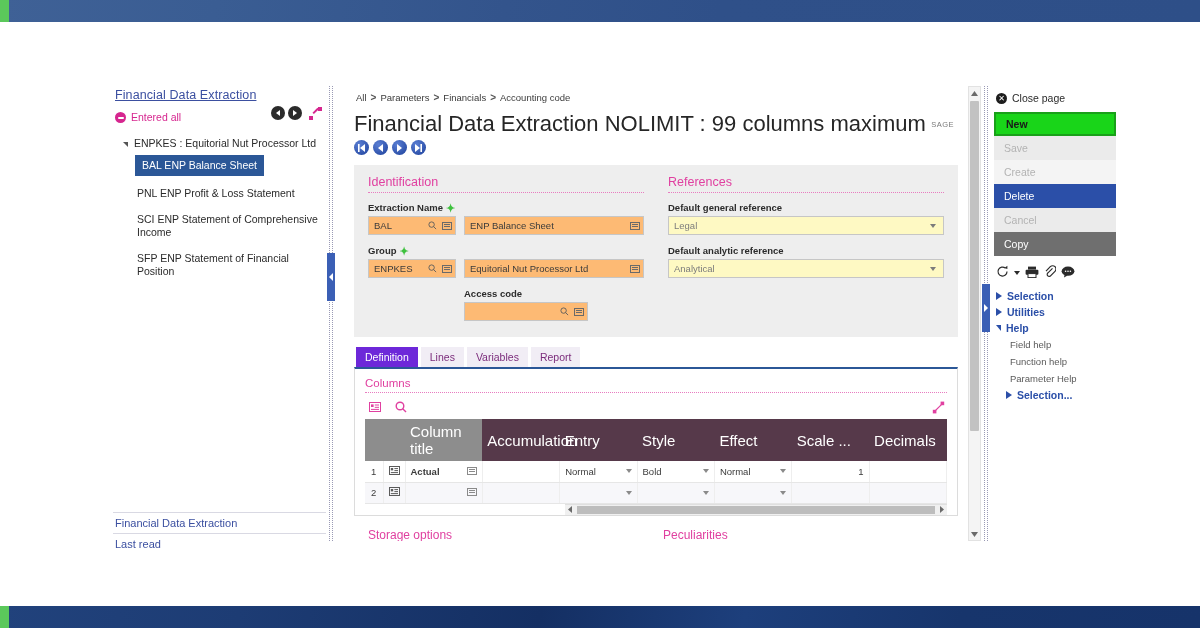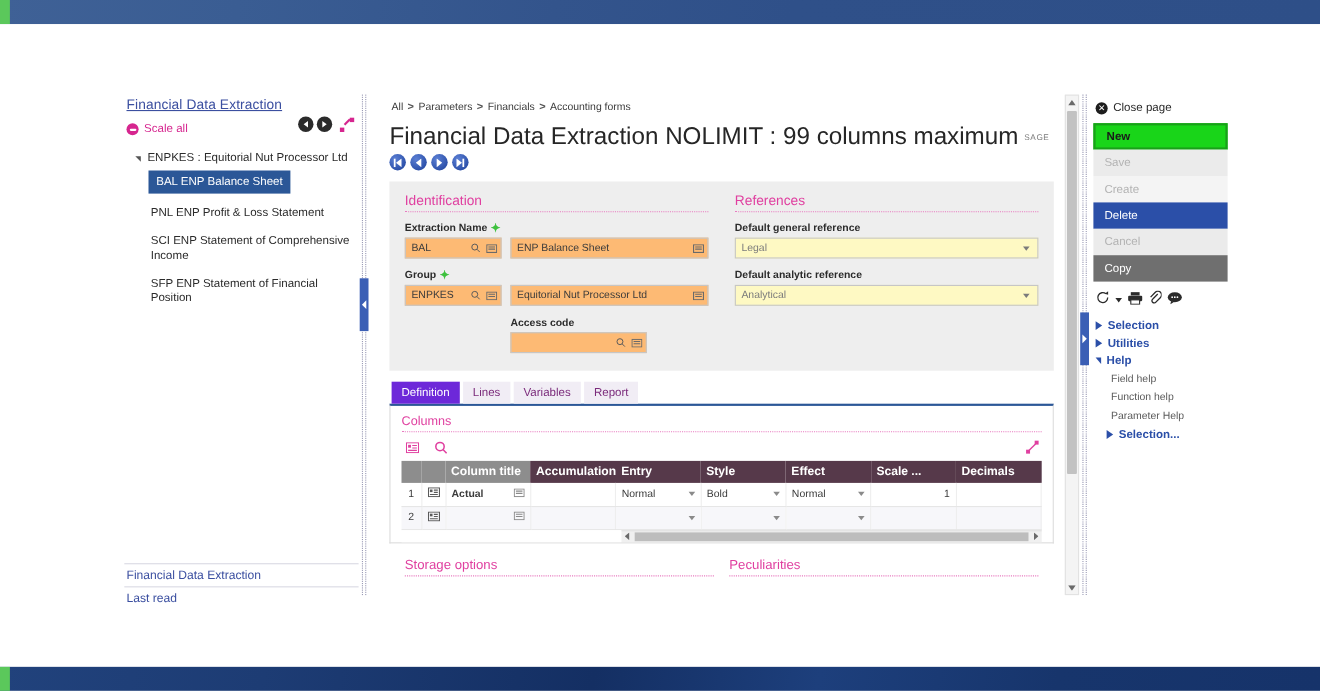--- a/index.html
+++ b/index.html
@@ -197,21 +197,21 @@
   }
   .grid-toolbar {
     display: flex; align-items: center; gap: 14px; padding: 3px 0 6px 4px; position: relative;
   }
   .gt-ico { display: flex; align-items: center; }
   .gt-expand { position: absolute; right: 2px; top: 2px; }
 
   
   table.grid { width: 100%; border-collapse: collapse; table-layout: fixed; }
   table.grid th {
-    font-size: 11px; font-weight: bold; color: #ffffff; text-align: left;
+    font-size: 15px; font-weight: normal; color: #ffffff; text-align: left;
     padding: 4px 5px; height: 18px;
   }
   th.c-sel { background: #8d8d8d; width: 18px; }
   th.c-idx { background: #8d8d8d; width: 22px; }
   th.c-title { background: #8d8d8d; }
   th.c-acc, th.c-entry, th.c-style, th.c-effect, th.c-scale, th.c-dec { background: #56394a; }
   th.c-scale, th.c-dec { text-align: left; }
   table.grid td {
     font-size: 9.5px; color: #3b3b3b; padding: 3px 5px; height: 21px;
     border-bottom: 1px solid #e6e6e6; border-right: 1px solid #eeeeee;
@@ -319,21 +319,21 @@
   <div class="bottombar-accent"></div>
 </div>
 
 <div class="app">
 
   <div class="left-panel">
     <div class="left-title">Financial Data Extraction</div>
 
     <div class="expand-all">
       <span class="circ-icon"></span>
-      <span class="expand-all-label">Scale all</span>
+      <span class="expand-all-label">Entered all</span>
     </div>
 
     <div class="left-nav-icons">
       <span class="navcirc prev">
           <span></span>
         </span>
       <span class="navcirc next">
           <span></span>
         </span>
       <span class="expand-diag">
@@ -369,21 +369,21 @@
 
   <div class="main">
 
     <div class="breadcrumb">
       <span>All</span>
       <span class="sep">&gt;</span>
       <span>Parameters</span>
       <span class="sep">&gt;</span>
       <span>Financials</span>
       <span class="sep">&gt;</span>
-      <span>Accounting forms</span>
+      <span>Accounting code</span>
     </div>
 
     <div class="page-title-row">
       <div class="page-title">Financial Data Extraction NOLIMIT : 99 columns maximum</div>
       <div class="sage-logo">SAGE</div>
     </div>
 
     <div class="record-nav">
       <span class="rnav">
         <svg width="9" height="8" viewBox="0 0 9 8">

